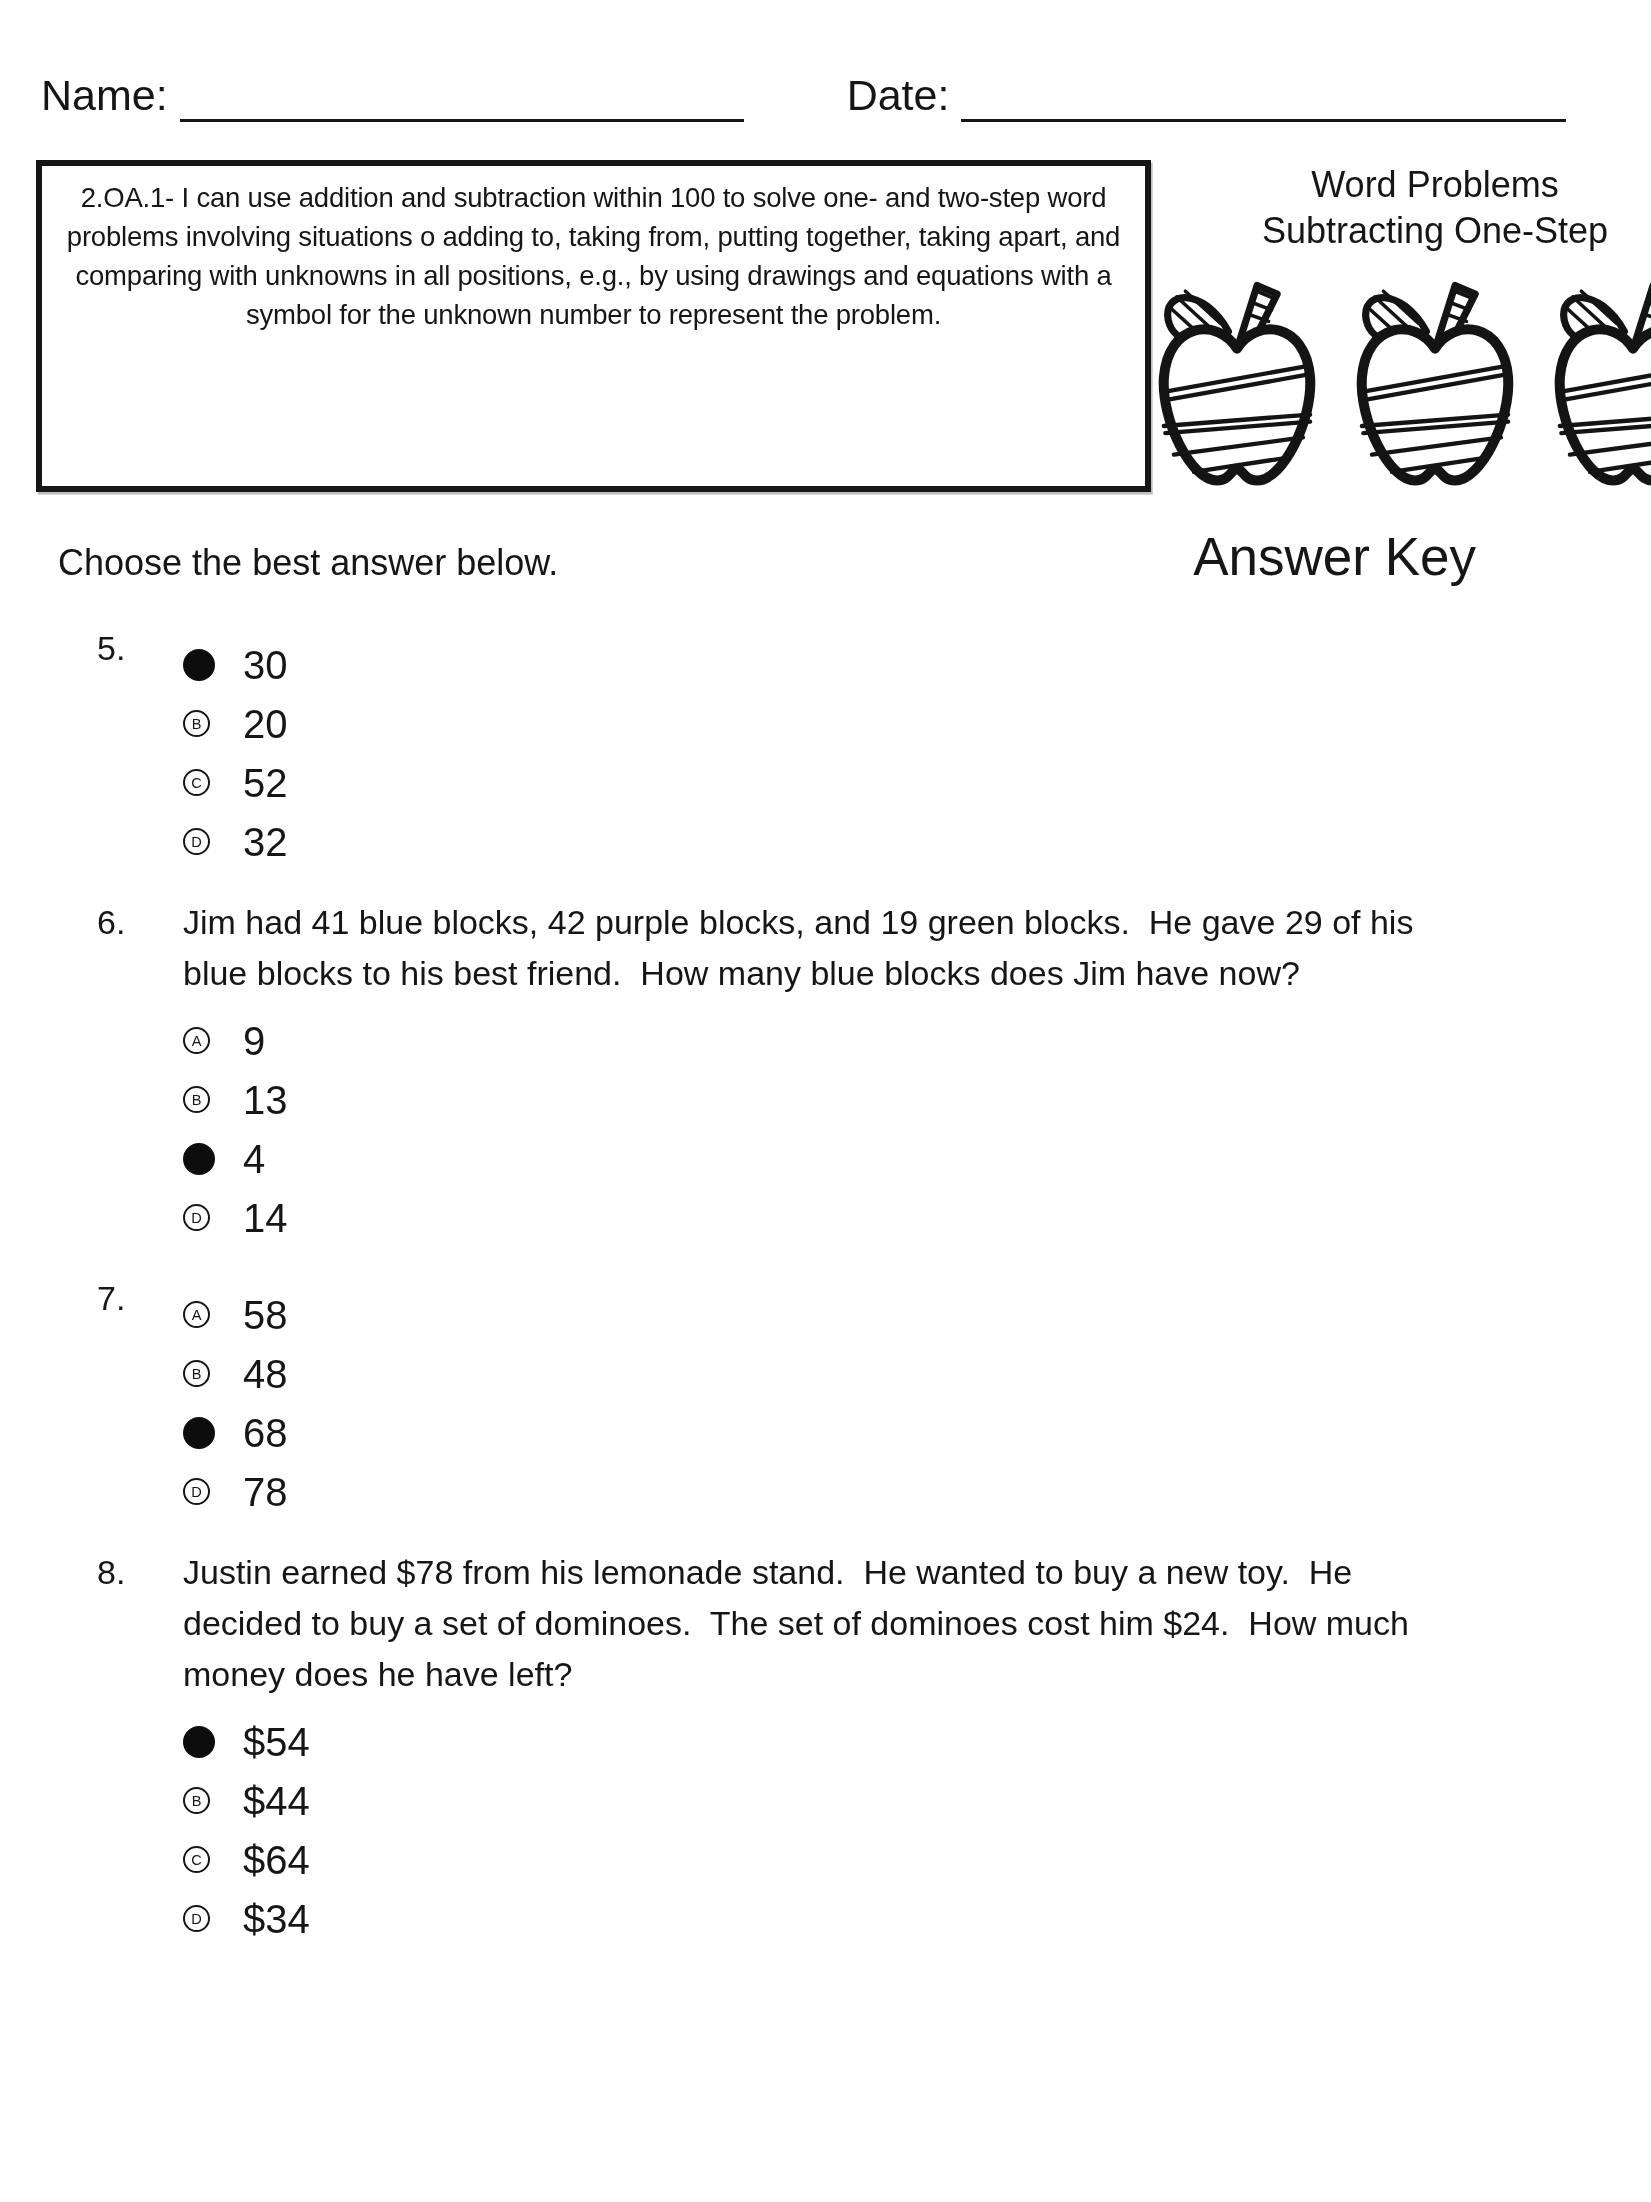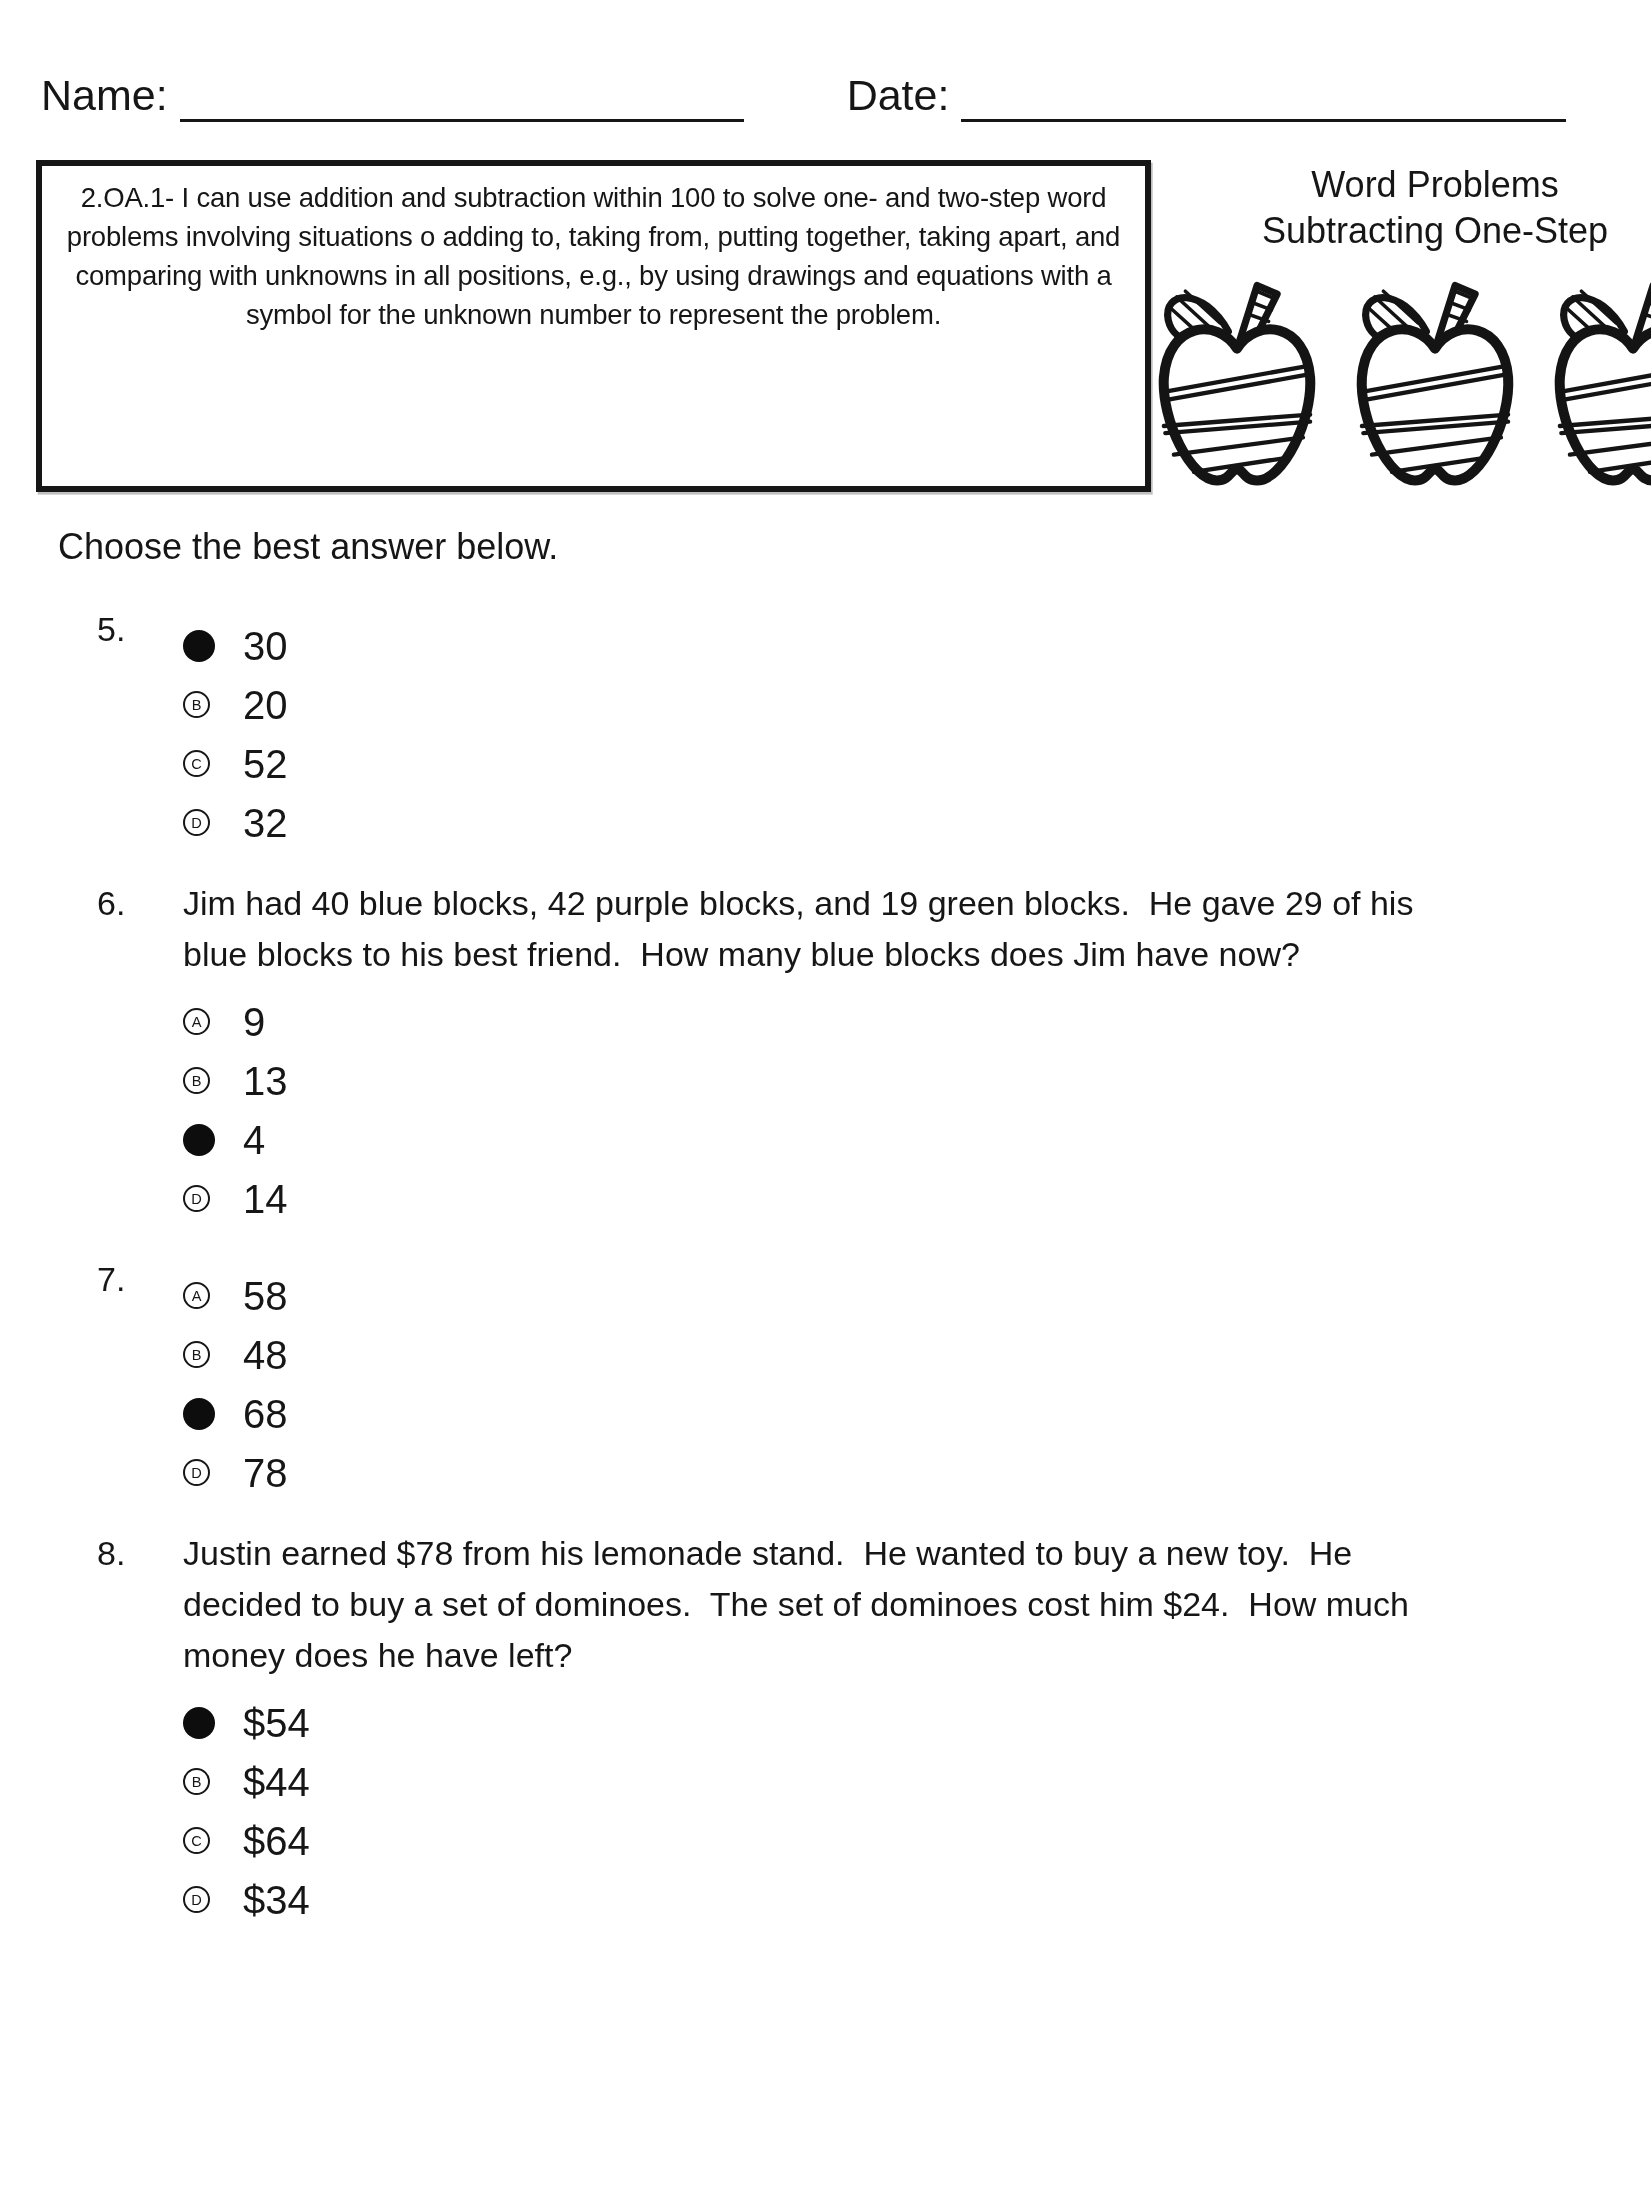--- a/index.html
+++ b/index.html
@@ -205,20 +205,21 @@
       <path d="M16 126 L106 114" stroke-width="3"></path>
       <path d="M30 138 L96 128" stroke-width="3"></path>
     </g>
   </svg>
 </div>
     </div>
   </div>
 
   <div class="instruction-row">
     <div class="instructions">Choose the best answer below.</div>
+    <div class="answer-key">Answer Key</div>
   </div>
 
   <div class="questions" id="questions">
   <div class="question">
     <div class="q-number">5.</div>
     <div class="q-body">
       <div class="options">
   <div class="option">
     <span class="marker-wrap">
                 <span class="marker-dot"></span>
@@ -246,21 +247,21 @@
               </span>
     <span class="option-label">32</span>
   </div>
 </div>
     </div>
   </div>
 
   <div class="question">
     <div class="q-number">6.</div>
     <div class="q-body">
-      <div class="q-text">Jim had 40 blue blocks, 42 purple blocks, and 19 green blocks.  He gave 29 of his blue blocks to his best friend.  How many blue blocks does Jim have now?</div>
+      <div class="q-text">Jim had 41 blue blocks, 42 purple blocks, and 19 green blocks.  He gave 29 of his blue blocks to his best friend.  How many blue blocks does Jim have now?</div>
       <div class="options">
   <div class="option">
     <span class="marker-wrap">
                 <span class="marker-circle">A</span>
               </span>
     <span class="option-label">9</span>
   </div>
 
   <div class="option">
     <span class="marker-wrap">

